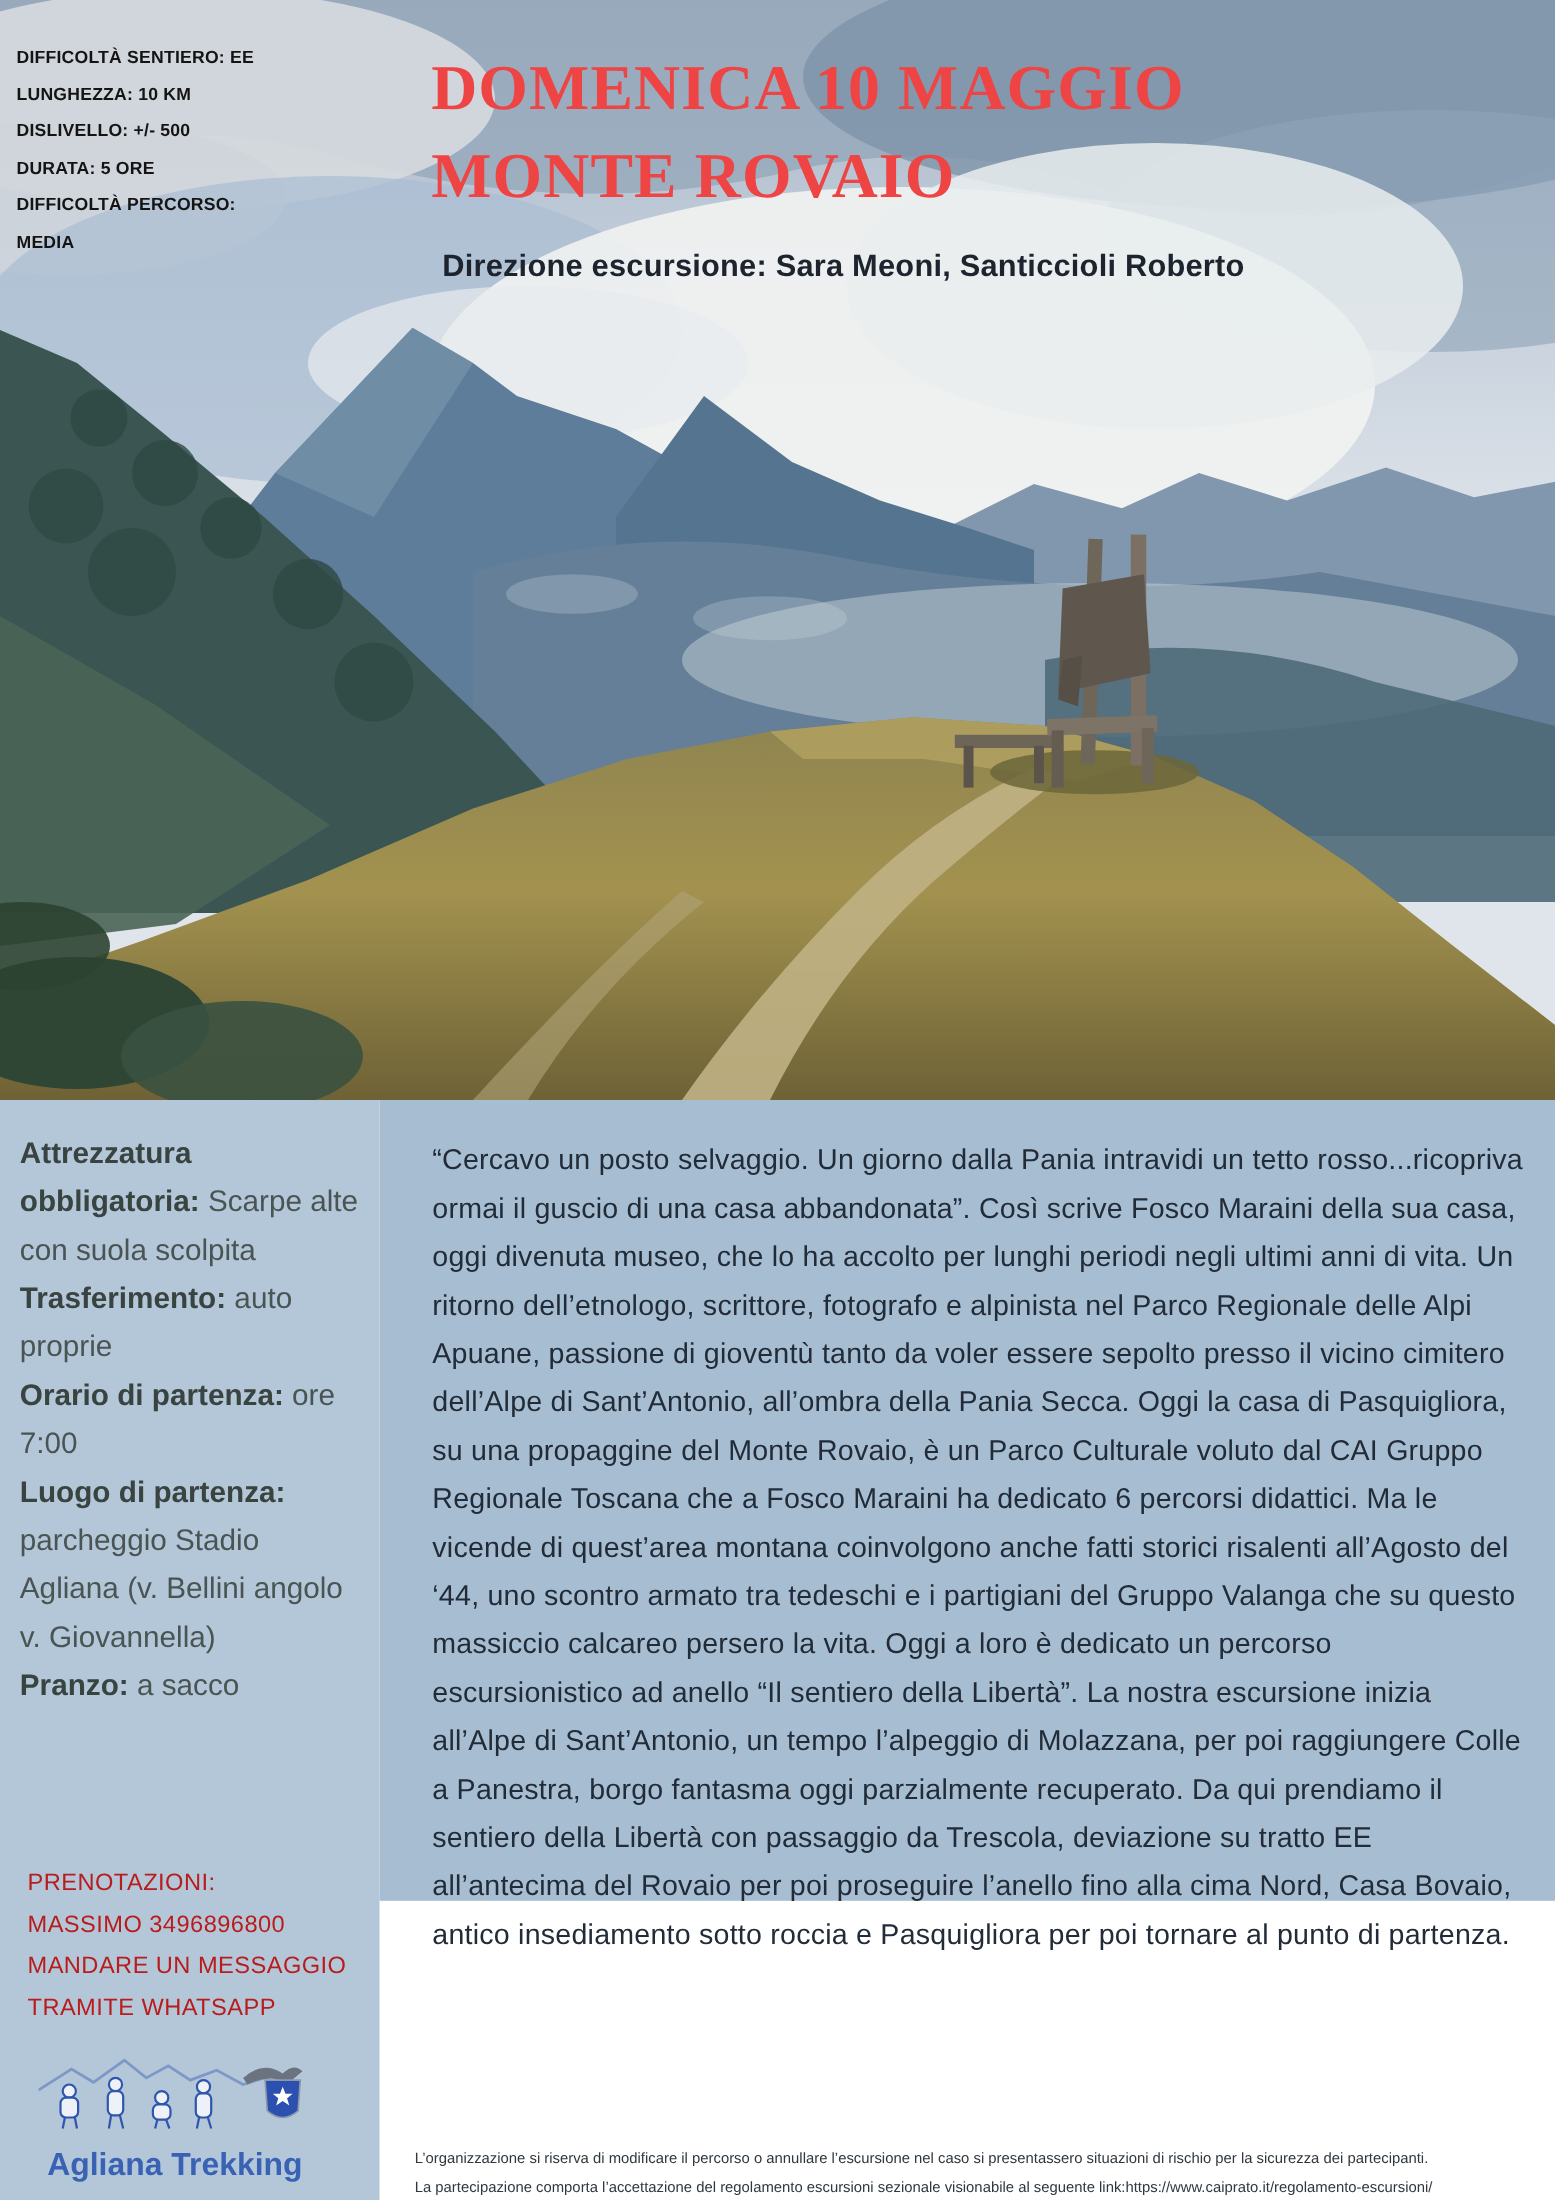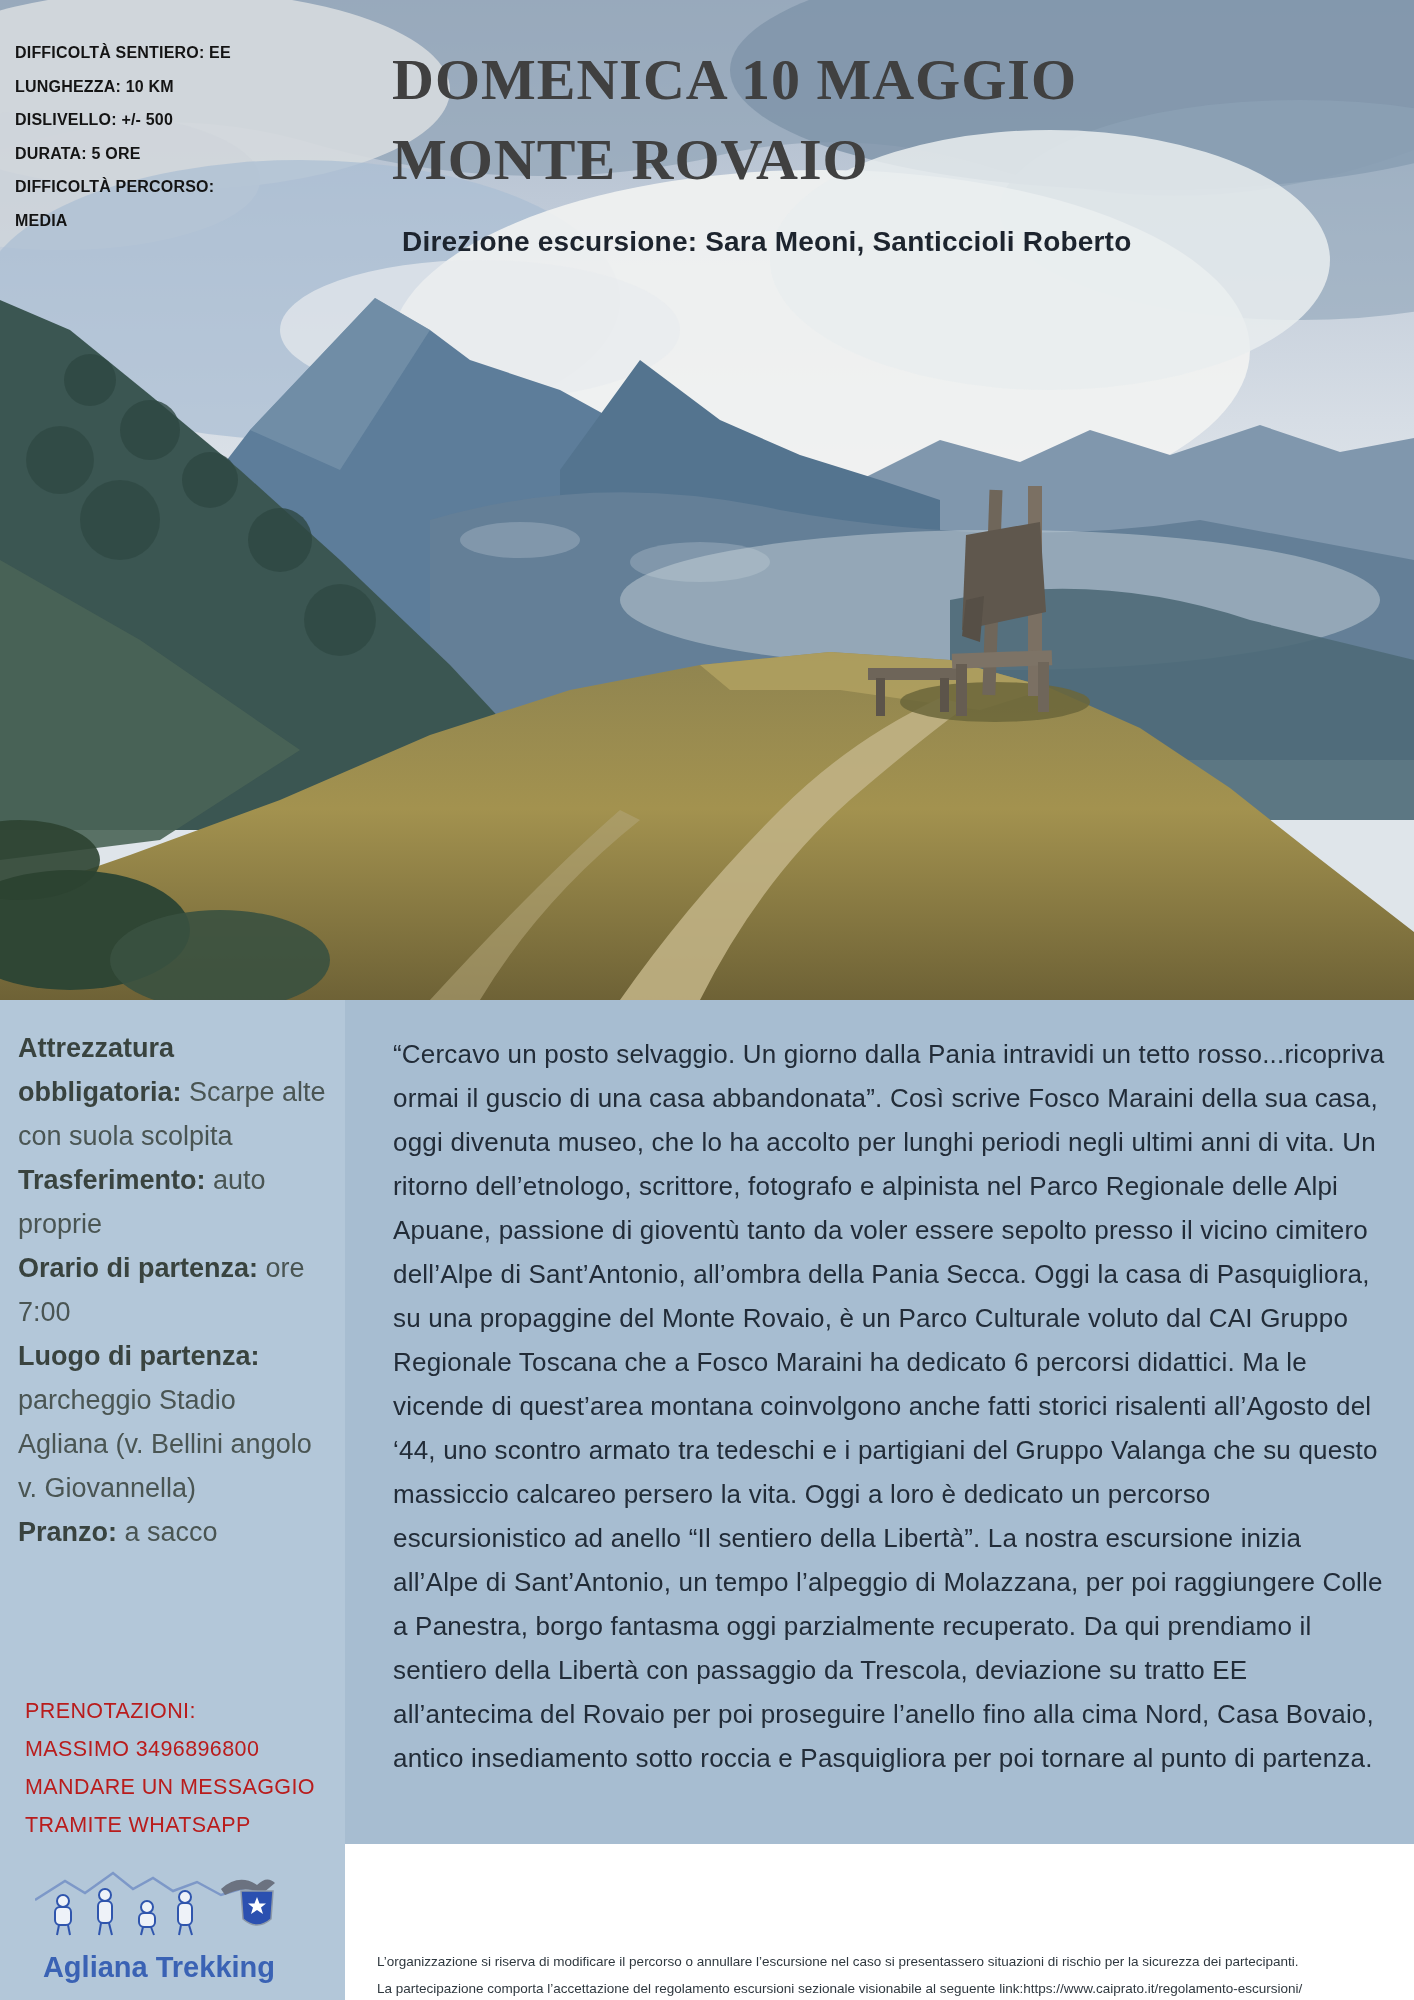--- a/index.html
+++ b/index.html
@@ -6,25 +6,25 @@
   .poster{position:relative;width:1414px;height:2000px;overflow:hidden;
           font-family:"Liberation Sans",sans-serif;}
   
   .hero{position:absolute;top:0;left:0;width:1414px;height:1000px;overflow:hidden;}
   .hero svg{position:absolute;top:0;left:0;}
   .info{position:absolute;top:36px;left:15px;width:280px;
         font-weight:700;font-size:16px;line-height:33.5px;color:#141414;
         letter-spacing:.2px;}
   .title{position:absolute;top:40px;left:392px;width:760px;
          font-family:"Liberation Serif",serif;font-weight:600;
-         font-size:58px;line-height:80px;letter-spacing:1px;color:#404040;}
+         font-size:58px;line-height:80px;letter-spacing:1px;color:#ef4444;}
   .subtitle{position:absolute;top:226px;left:357px;
             font-size:28px;font-weight:600;color:#1d242e;letter-spacing:.2px;margin-left:45px;}
   
-  .bottom{position:absolute;top:1000px;left:0;width:1414px;height:844px;display:flex;}
+  .bottom{position:absolute;top:1000px;left:0;width:1414px;height:728px;display:flex;}
   .sidebar{position:relative;width:345px;height:1000px;background:#b3c7d9;flex:0 0 auto;}
   .content{position:relative;flex:1;background:#a7bdd1;}
   .details{position:absolute;top:26px;left:18px;width:312px;
            font-size:27px;line-height:44px;color:#4a5553;}
   .details b{color:#39433f;font-weight:700;}
   .bookings{position:absolute;top:692px;left:25px;width:300px;
             font-size:21.5px;line-height:38px;color:#b91c1c;letter-spacing:.4px;}
   .logo{position:absolute;top:845px;left:30px;width:245px;text-align:right;}
   .logo-caption{margin-top:2px;font-size:29px;font-weight:700;color:#3a62b4;}
   .paragraph{margin:18px;position:absolute;top:14px;left:30px;width:995px;

